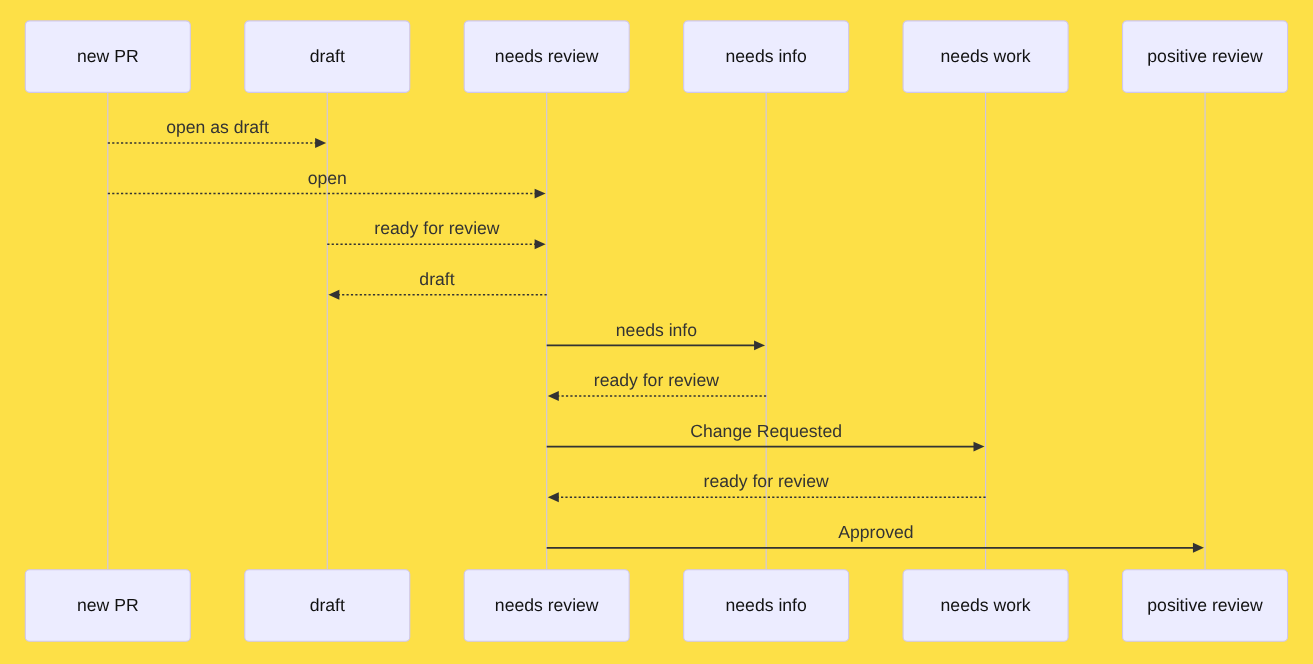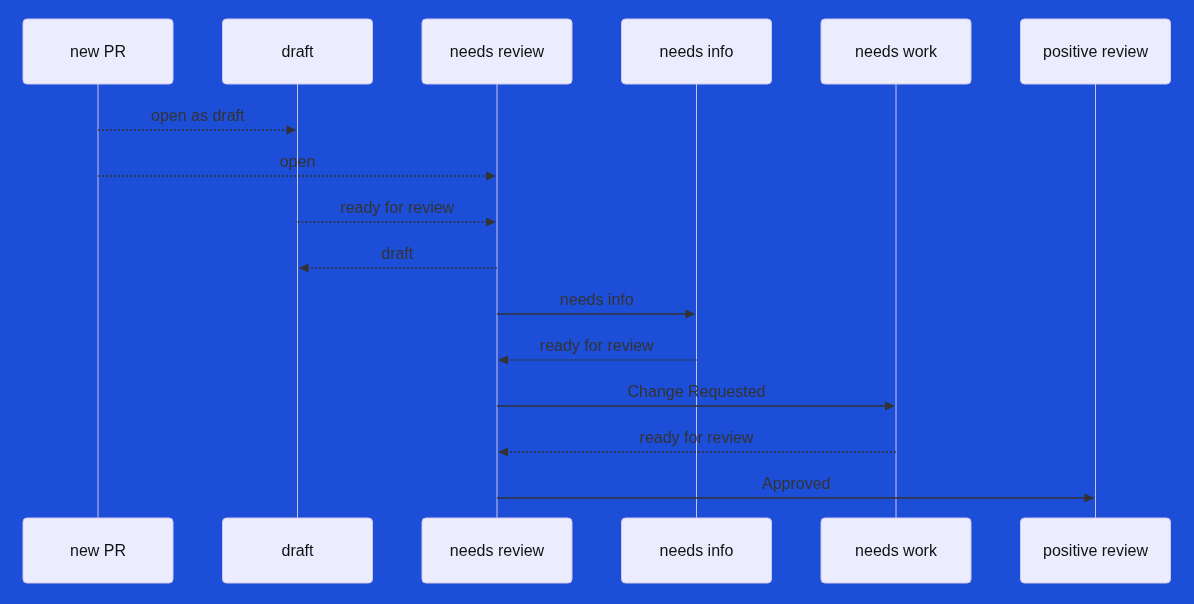--- a/index.html
+++ b/index.html
@@ -4,21 +4,21 @@
 <style>
   html, body {
     margin: 0;
     padding: 0;
     background: #ffffff;
   }
   .diagram-root {
     position: relative;
     width: 1194px;
     height: 604px;
-    background: #1d4ed8;
+    background: #fde047;
     font-family: "Liberation Sans", "DejaVu Sans", sans-serif;
     overflow: hidden;
   }
   svg { display: block; }
   text {
     font-family: "Liberation Sans", "DejaVu Sans", sans-serif;
   }
 </style>
 </head>
 <body>

